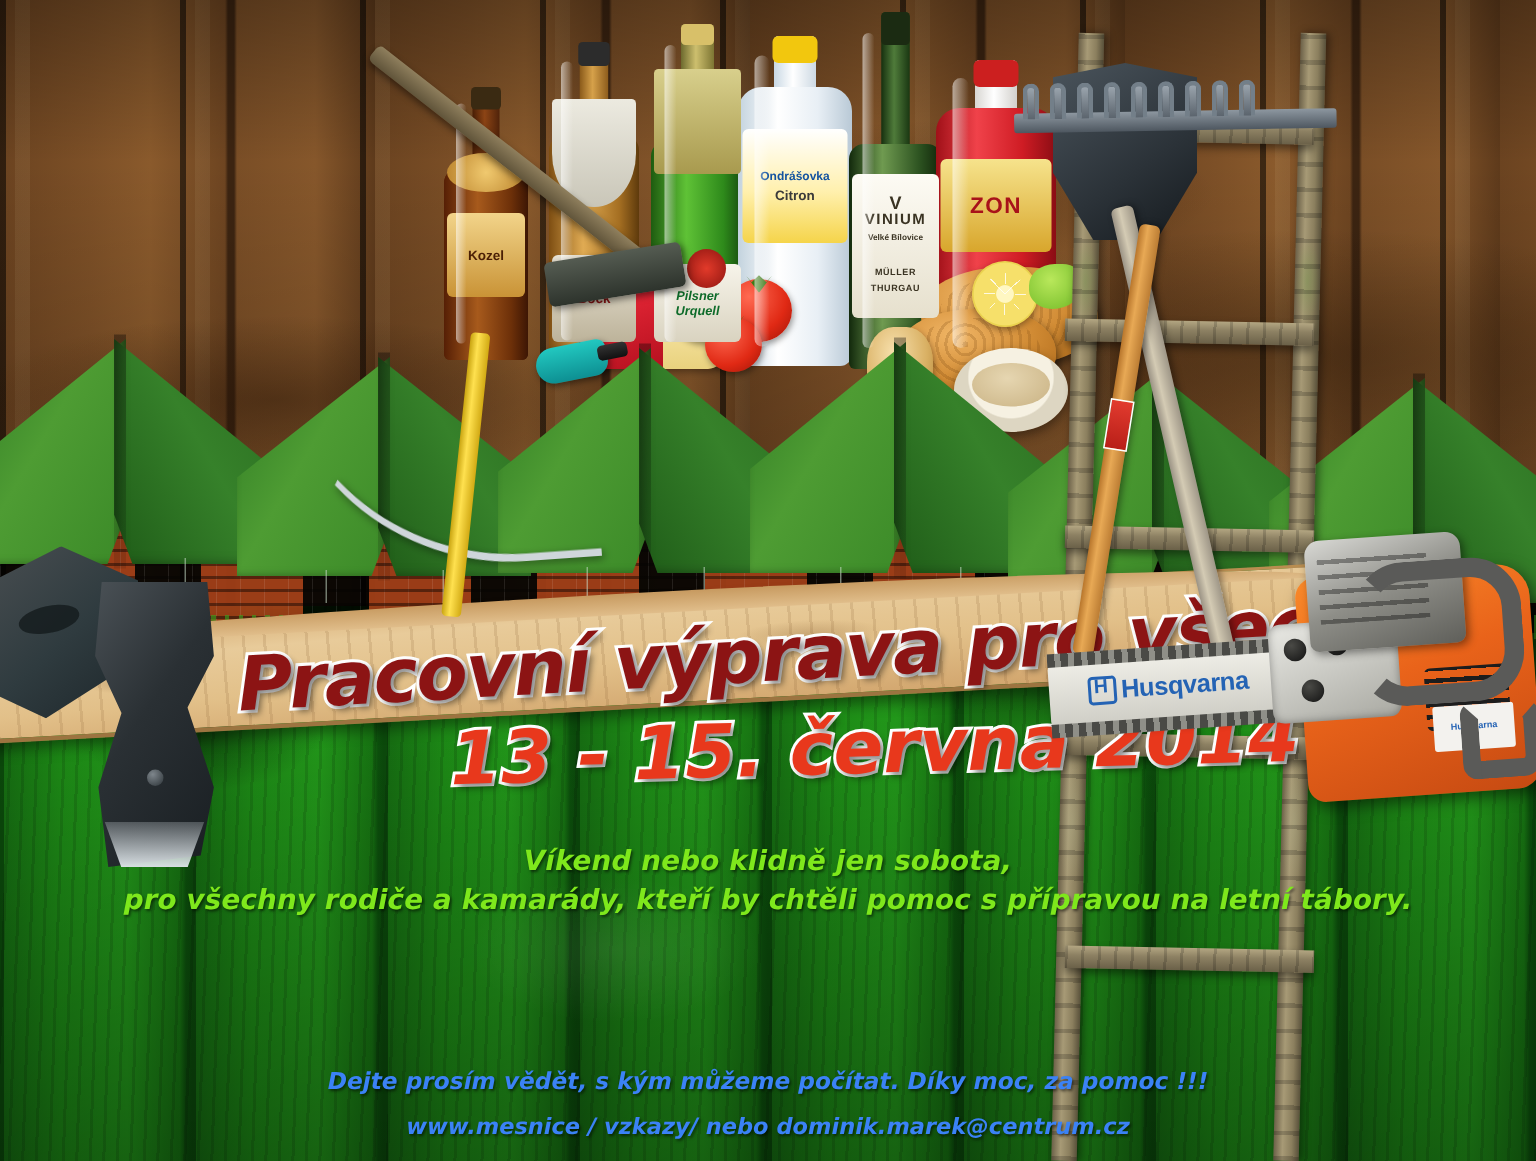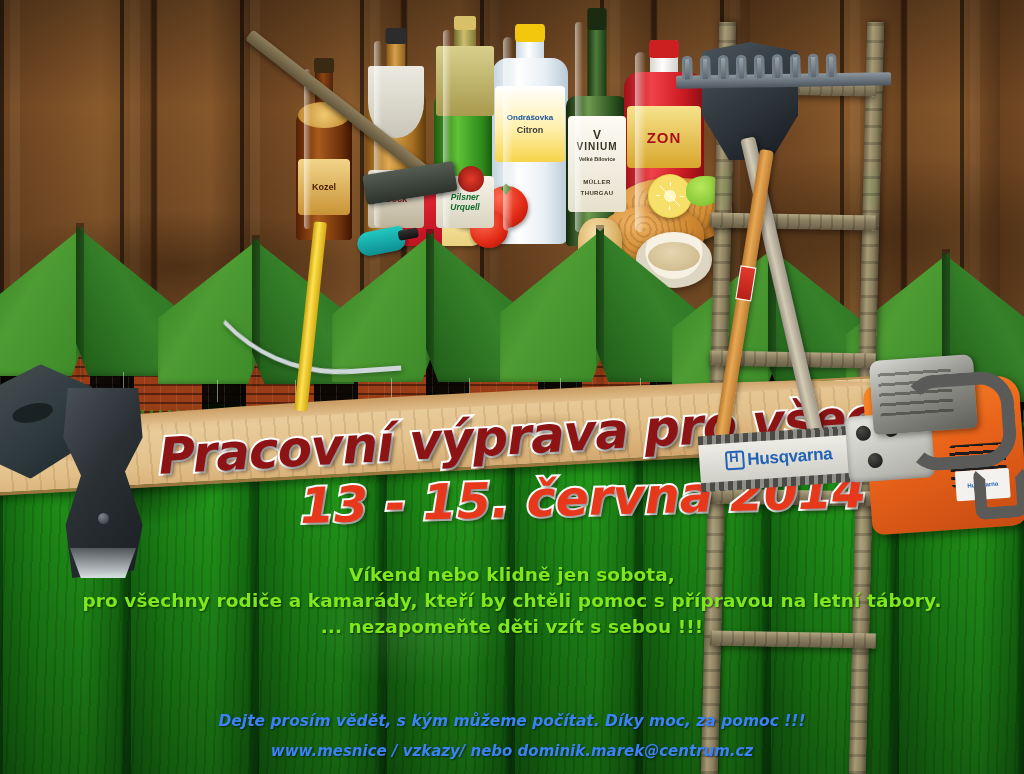--- a/index.html
+++ b/index.html
@@ -158,21 +158,21 @@
     -webkit-text-stroke:4px #ffffff;
     paint-order:stroke fill;
     text-shadow:3px 3px 4px rgba(0,0,0,.45);
   }
 
   
   .body-text{
     position:absolute; left:0; top:562px; width:1024px;
     text-align:center;
     font-family:"DejaVu Sans", sans-serif;
-    font-weight:bold; 
+    font-weight:bold; font-style:italic;
     font-size:18.5px; line-height:26px;
     color:#7ee81c;
     text-shadow:1px 1px 2px rgba(0,0,0,.55);
     letter-spacing:.1px;
   }
   .body-text .l2{ font-size:18.5px; }
   .contact{
     position:absolute; left:0; top:706px; width:1024px;
     text-align:center;
     font-family:"DejaVu Sans", sans-serif;
@@ -374,21 +374,21 @@
   <div class="bg-wood-top"></div>
   <div class="bg-fence"></div>
 
   <div>
 
     <div class="bottle" style="left:296px;top:58px;width:56px;height:182px;">
       <div class="bt-cap" style="width:20px;height:15px;background:#3a2a12;"></div>
       <div class="bt-neck" style="width:18px;height:70px;background:linear-gradient(90deg,#4a1f06,#8c4415 45%,#50230a);"></div>
       <div class="bt-body" style="height:128px;background:linear-gradient(90deg,#561f05,#a75a1c 40%,#6d3009 80%,#3d1604);" class2=""></div>
       <div class="bt-body" style="height:128px;background:linear-gradient(90deg,#561f05,#a75a1c 40%,#6d3009 80%,#3d1604);"></div>
-      <div class="bt-label" style="top:101px;height:56px;background:linear-gradient(180deg,#f2d48a,#c99336);color:#4a1f05;">Kozel</div>
+      <div class="bt-label" style="top:84px;height:56px;background:linear-gradient(180deg,#f2d48a,#c99336);color:#4a1f05;">Kozel</div>
       <div class="bt-label" style="top:44px;height:26px;background:radial-gradient(circle,#f0c96f,#b9812a);border-radius:50%;color:#4a1f05;font-size:7px;"></div>
       <div class="gloss"></div>
     </div>
 
     <div class="bottle" style="left:366px;top:28px;width:60px;height:212px;">
       <div class="bt-cap" style="width:21px;height:16px;background:#2c2c2c;"></div>
       <div class="bt-neck" style="width:19px;height:76px;background:linear-gradient(90deg,#8a5a1a,#d6a14a 45%,#8d5c1c);"></div>
       <div class="bt-body" style="height:150px;background:linear-gradient(90deg,#7e4e12,#e0ab53 38%,#a56f22 78%,#5e3a0c);"></div>
       <div class="bt-label" style="top:38px;height:72px;background:linear-gradient(180deg,#eceae0,#c9c6b8);border-radius:3px 3px 50% 50%;color:#8c1414;font-size:8px;"></div>
       <div class="bt-label" style="top:142px;height:58px;background:linear-gradient(180deg,#e9e4d6,#bdb39a);color:#8c1414;">Bock</div>
@@ -576,21 +576,20 @@
   <div class="title-wrap">
     <div class="title nowrap">Pracovní výprava pro všechny</div>
   </div>
   <div class="date-wrap">
     <div class="date nowrap">13 - 15. června 2014</div>
   </div>
 
   <div class="body-text">
     <div>Víkend nebo klidně jen sobota,</div>
     <div class="l2">pro všechny rodiče a kamarády, kteří by chtěli pomoc s přípravou na letní tábory.</div>
-    <div>... nezapomeňte děti vzít s sebou !!!</div>
   </div>
 
   <div class="contact">
     <div>Dejte prosím vědět, s kým můžeme počítat. Díky moc, za pomoc !!!</div>
     <div class="url">www.mesnice / vzkazy/ nebo dominik.marek@centrum.cz</div>
   </div>
 
 </div>
 
 </body></html>

